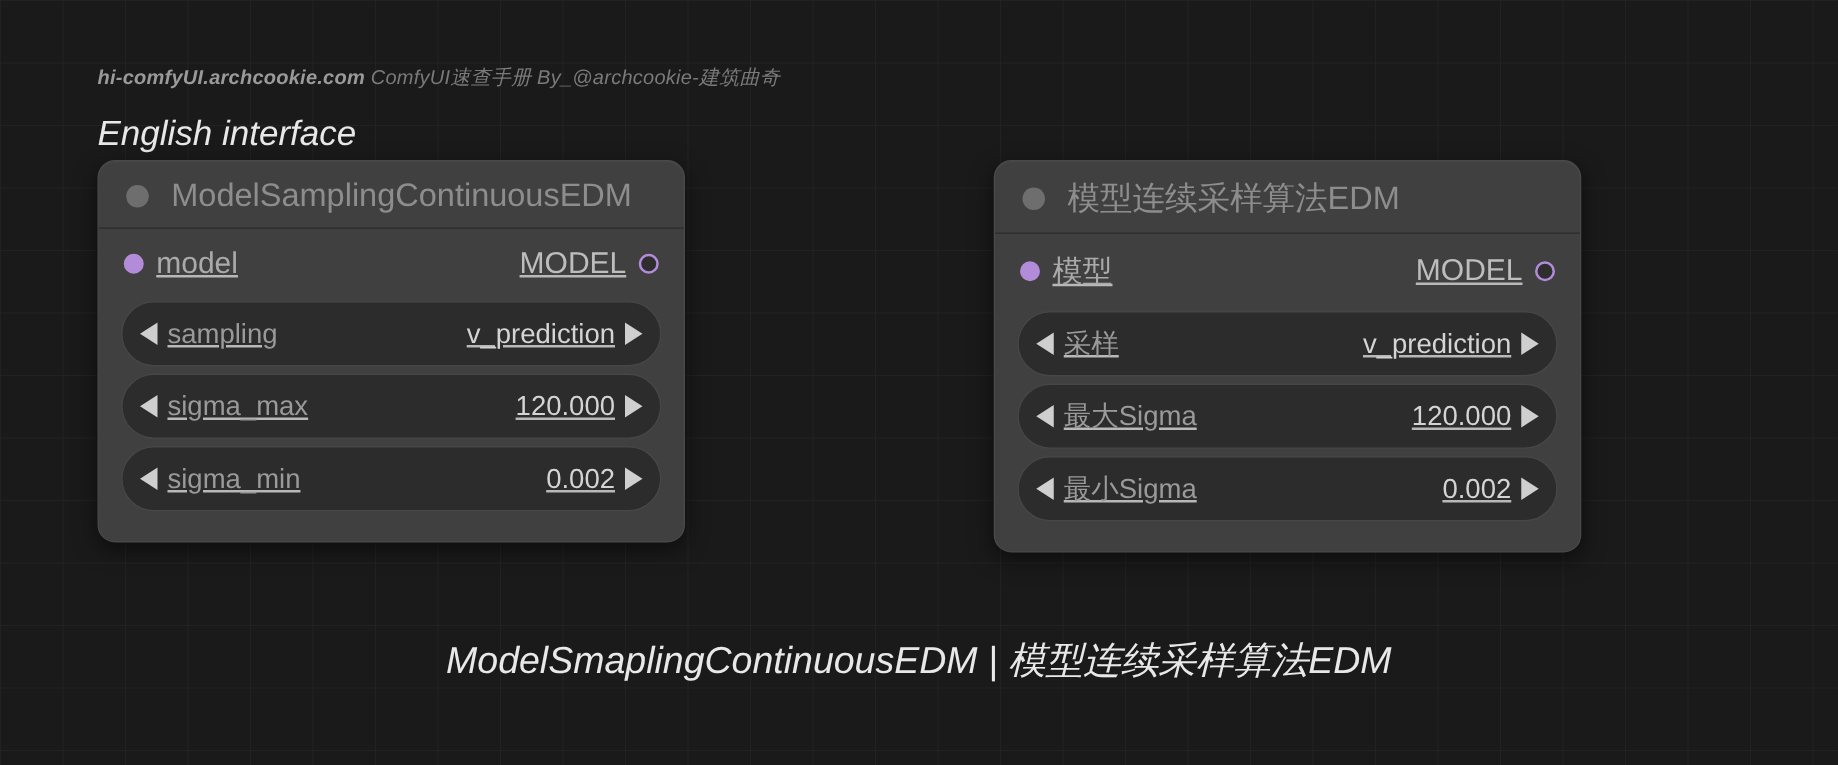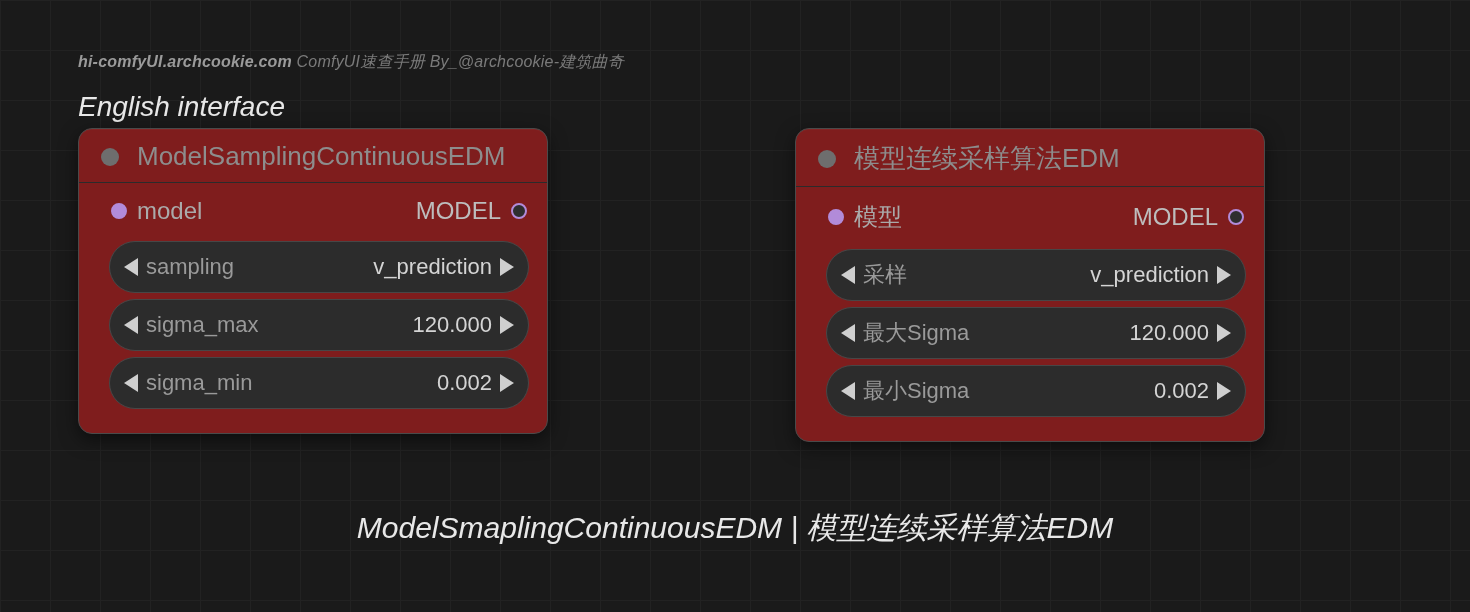--- a/index.html
+++ b/index.html
@@ -41,21 +41,21 @@
     font-size: 28px;
     color: #e8e8e8;
     font-weight: 500;
   }
   .label-en { top: 76px; left: 78px; margin-top: 15px; }
   .label-cn { top: 88px; left: 795px; }
 
   .node {
     position: absolute;
     width: 470px;
-    background: #7f1d1d;
+    background: #404040;
     border: 1px solid #4a4a4a;
     border-radius: 14px;
     box-shadow: 0 6px 18px rgba(0,0,0,0.5), inset 0 1px 0 rgba(255,255,255,0.03);
   }
   .node-en { top: 128px; left: 78px; }
   .node-cn { top: 128px; left: 795px; }
 
   .node-header {
     display: flex;
     align-items: center;
@@ -68,21 +68,21 @@
     border-radius: 50%;
     background: #6e6e6e;
     flex: 0 0 auto;
   }
   .node-title {
     font-size: 26px;
     color: #8d8d8d;
     font-weight: 400;
   }
 
-  .node-body { padding: 10px 14px 18px 26px; }
+  .node-body { padding: 10px 14px 18px 14px; text-decoration: underline; }
 
   .io-row {
     display: flex;
     align-items: center;
     justify-content: space-between;
     padding: 4px 6px 10px 6px;
   }
   .io-left, .io-right { display: flex; align-items: center; gap: 10px; }
   .port {
     width: 16px; height: 16px;

